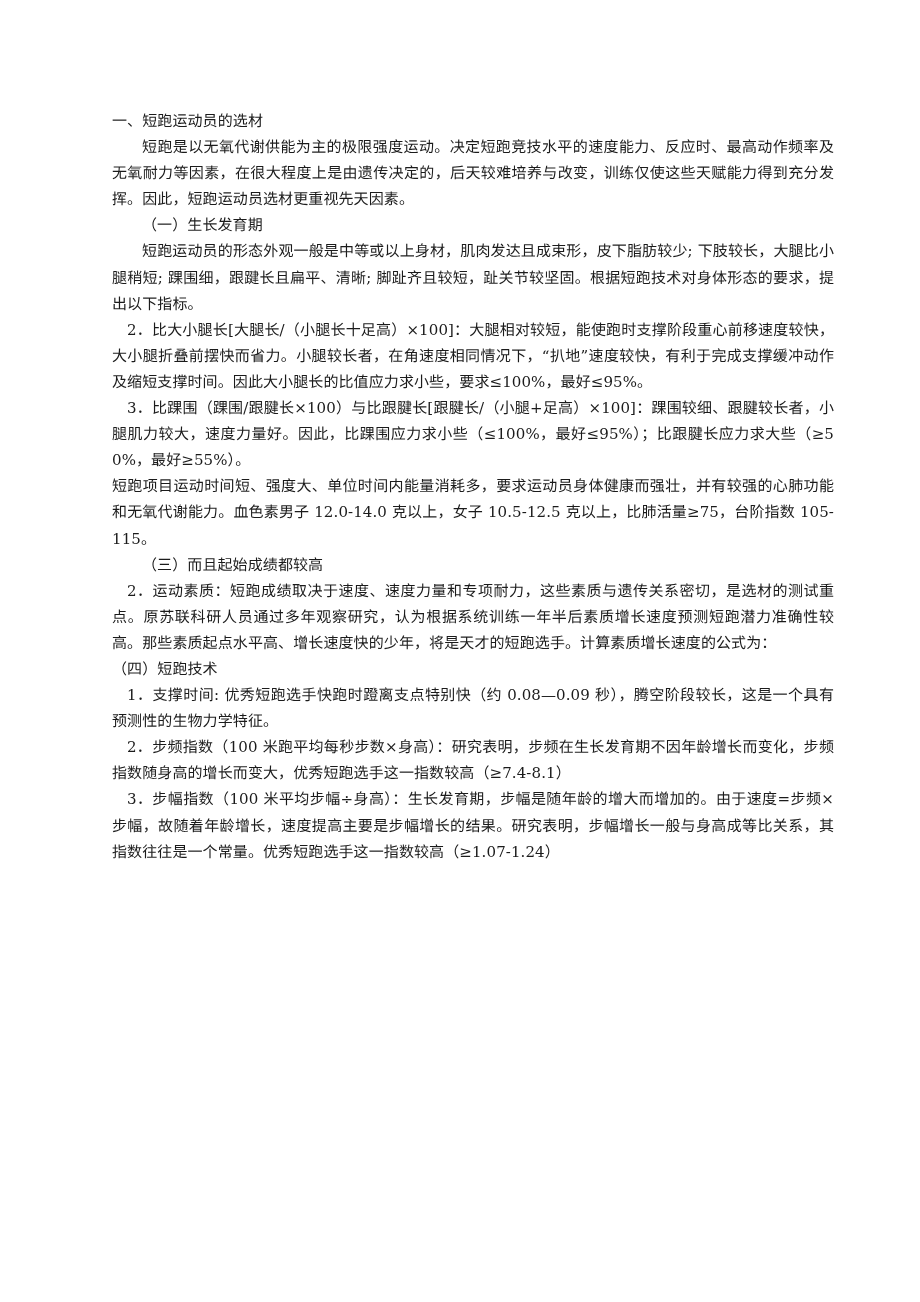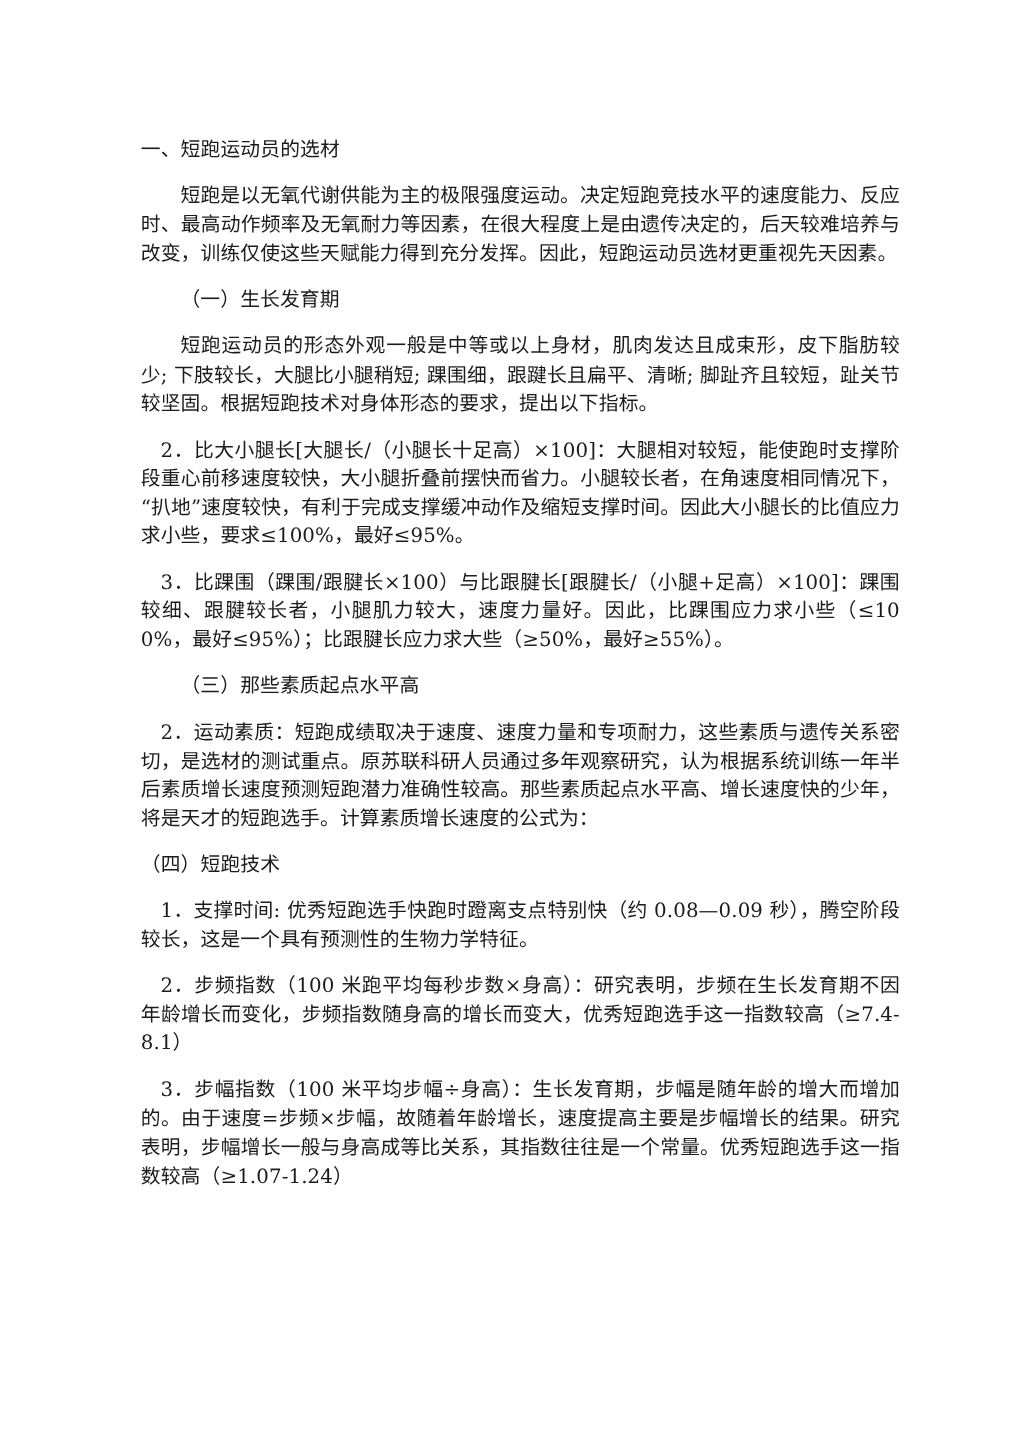--- a/index.html
+++ b/index.html
@@ -29,26 +29,26 @@
 
   .doc-body {
     position: absolute;
     left: 112px;
     top: 108px;
     width: 722px;
   }
 
   
   .para {
-    font-size: 18px;
+    font-size: 15px;
     line-height: 26.1px;
     text-align: justify;
     text-justify: inter-ideograph;
     letter-spacing: 0.1px;
-    margin: 16px;
+    margin: 0;
     color: #1b1b1b;
     word-break: break-all;
   }
 
   
   .indent-2 {
     text-indent: 2em;
   }
   
   .indent-0 {
@@ -72,22 +72,23 @@
     <p class="para indent-2">（一）生长发育期</p>
 
     <p class="para indent-2">短跑运动员的形态外观一般是中等或以上身材，肌肉发达且成束形，皮下脂肪较少; 下肢较长，大腿比小腿稍短; 踝围细，跟踺长且扁平、清晰; 脚趾齐且较短，趾关节较坚固。根据短跑技术对身体形态的要求，提出以下指标。</p>
 
 
     <p class="para indent-1">2．比大小腿长[大腿长/（小腿长十足高）×100]：大腿相对较短，能使跑时支撑阶段重心前移速度较快，大小腿折叠前摆快而省力。小腿较长者，在角速度相同情况下，“扒地”速度较快，有利于完成支撑缓冲动作及缩短支撑时间。因此大小腿长的比值应力求小些，要求≤100%，最好≤95%。</p>
 
     <p class="para indent-1">3．比踝围（踝围/跟腱长×100）与比跟腱长[跟腱长/（小腿+足高）×100]：踝围较细、跟腱较长者，小腿肌力较大，速度力量好。因此，比踝围应力求小些（≤100%，最好≤95%）；比跟腱长应力求大些（≥50%，最好≥55%）。</p>
 
 
+    <p class="para indent-0">短跑项目运动时间短、强度大、单位时间内能量消耗多，要求运动员身体健康而强壮，并有较强的心肺功能和无氧代谢能力。血色素男子 12.0-14.0 克以上，女子 10.5-12.5 克以上，比肺活量≥75，台阶指数 105-115。</p>
 
-    <p class="para indent-2">（三）那些素质起点水平高</p>
+    <p class="para indent-2">（三）而且起始成绩都较高</p>
 
 
     <p class="para indent-1">2．运动素质：短跑成绩取决于速度、速度力量和专项耐力，这些素质与遗传关系密切，是选材的测试重点。原苏联科研人员通过多年观察研究，认为根据系统训练一年半后素质增长速度预测短跑潜力准确性较高。那些素质起点水平高、增长速度快的少年，将是天才的短跑选手。计算素质增长速度的公式为：</p>
 
     <p class="para indent-0">（四）短跑技术</p>
 
 
     <p class="para indent-1">1．支撑时间: 优秀短跑选手快跑时蹬离支点特别快（约 0.08—0.09 秒），腾空阶段较长，这是一个具有预测性的生物力学特征。</p>
 
     <p class="para indent-1">2．步频指数（100 米跑平均每秒步数×身高）：研究表明，步频在生长发育期不因年龄增长而变化，步频指数随身高的增长而变大，优秀短跑选手这一指数较高（≥7.4-8.1）</p>

